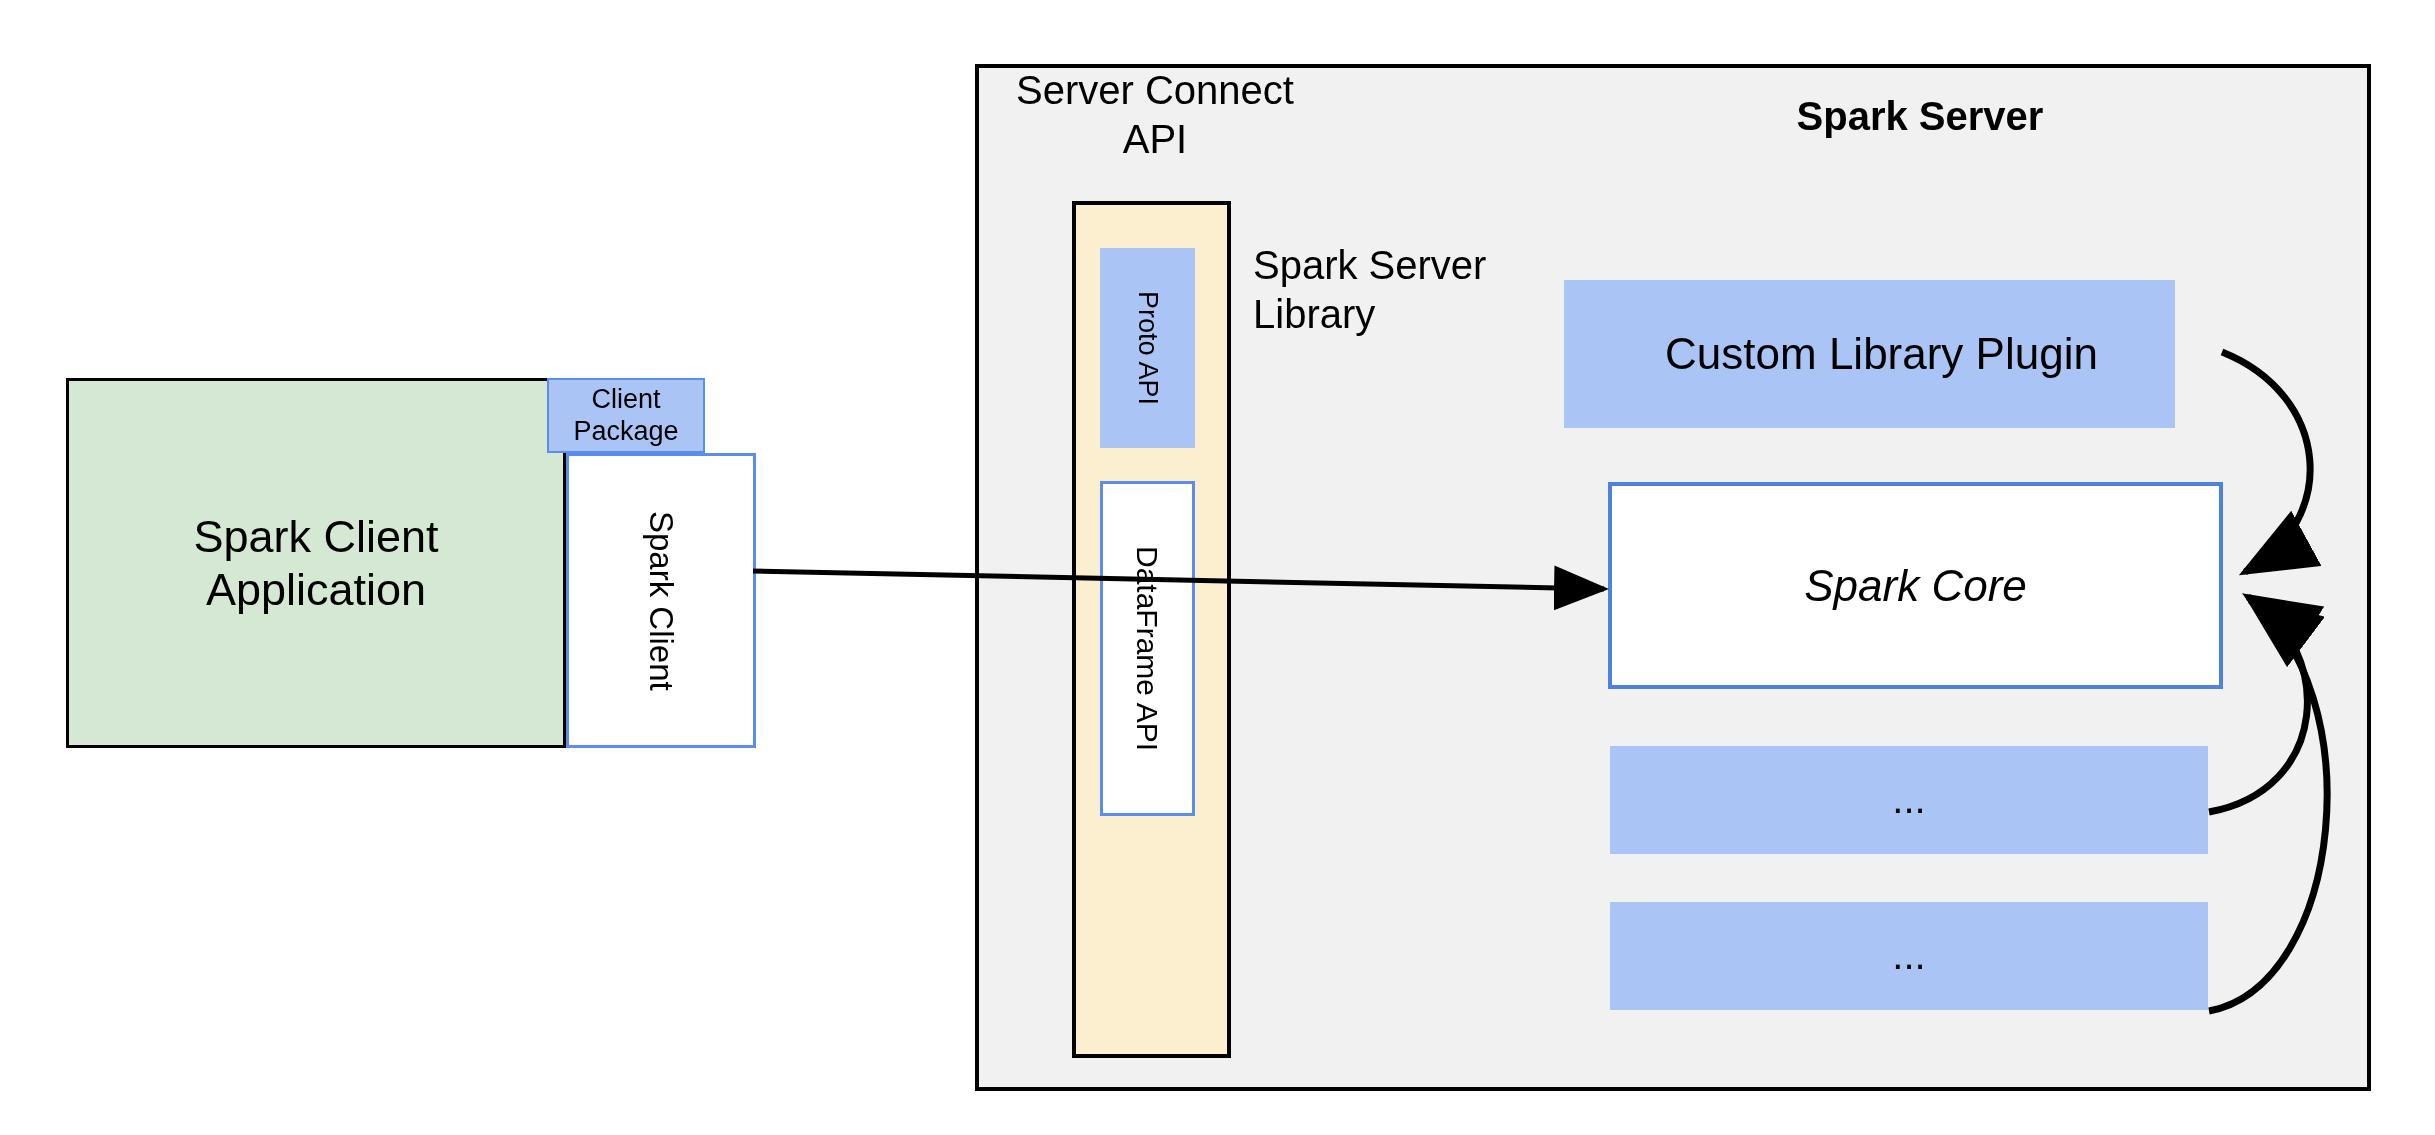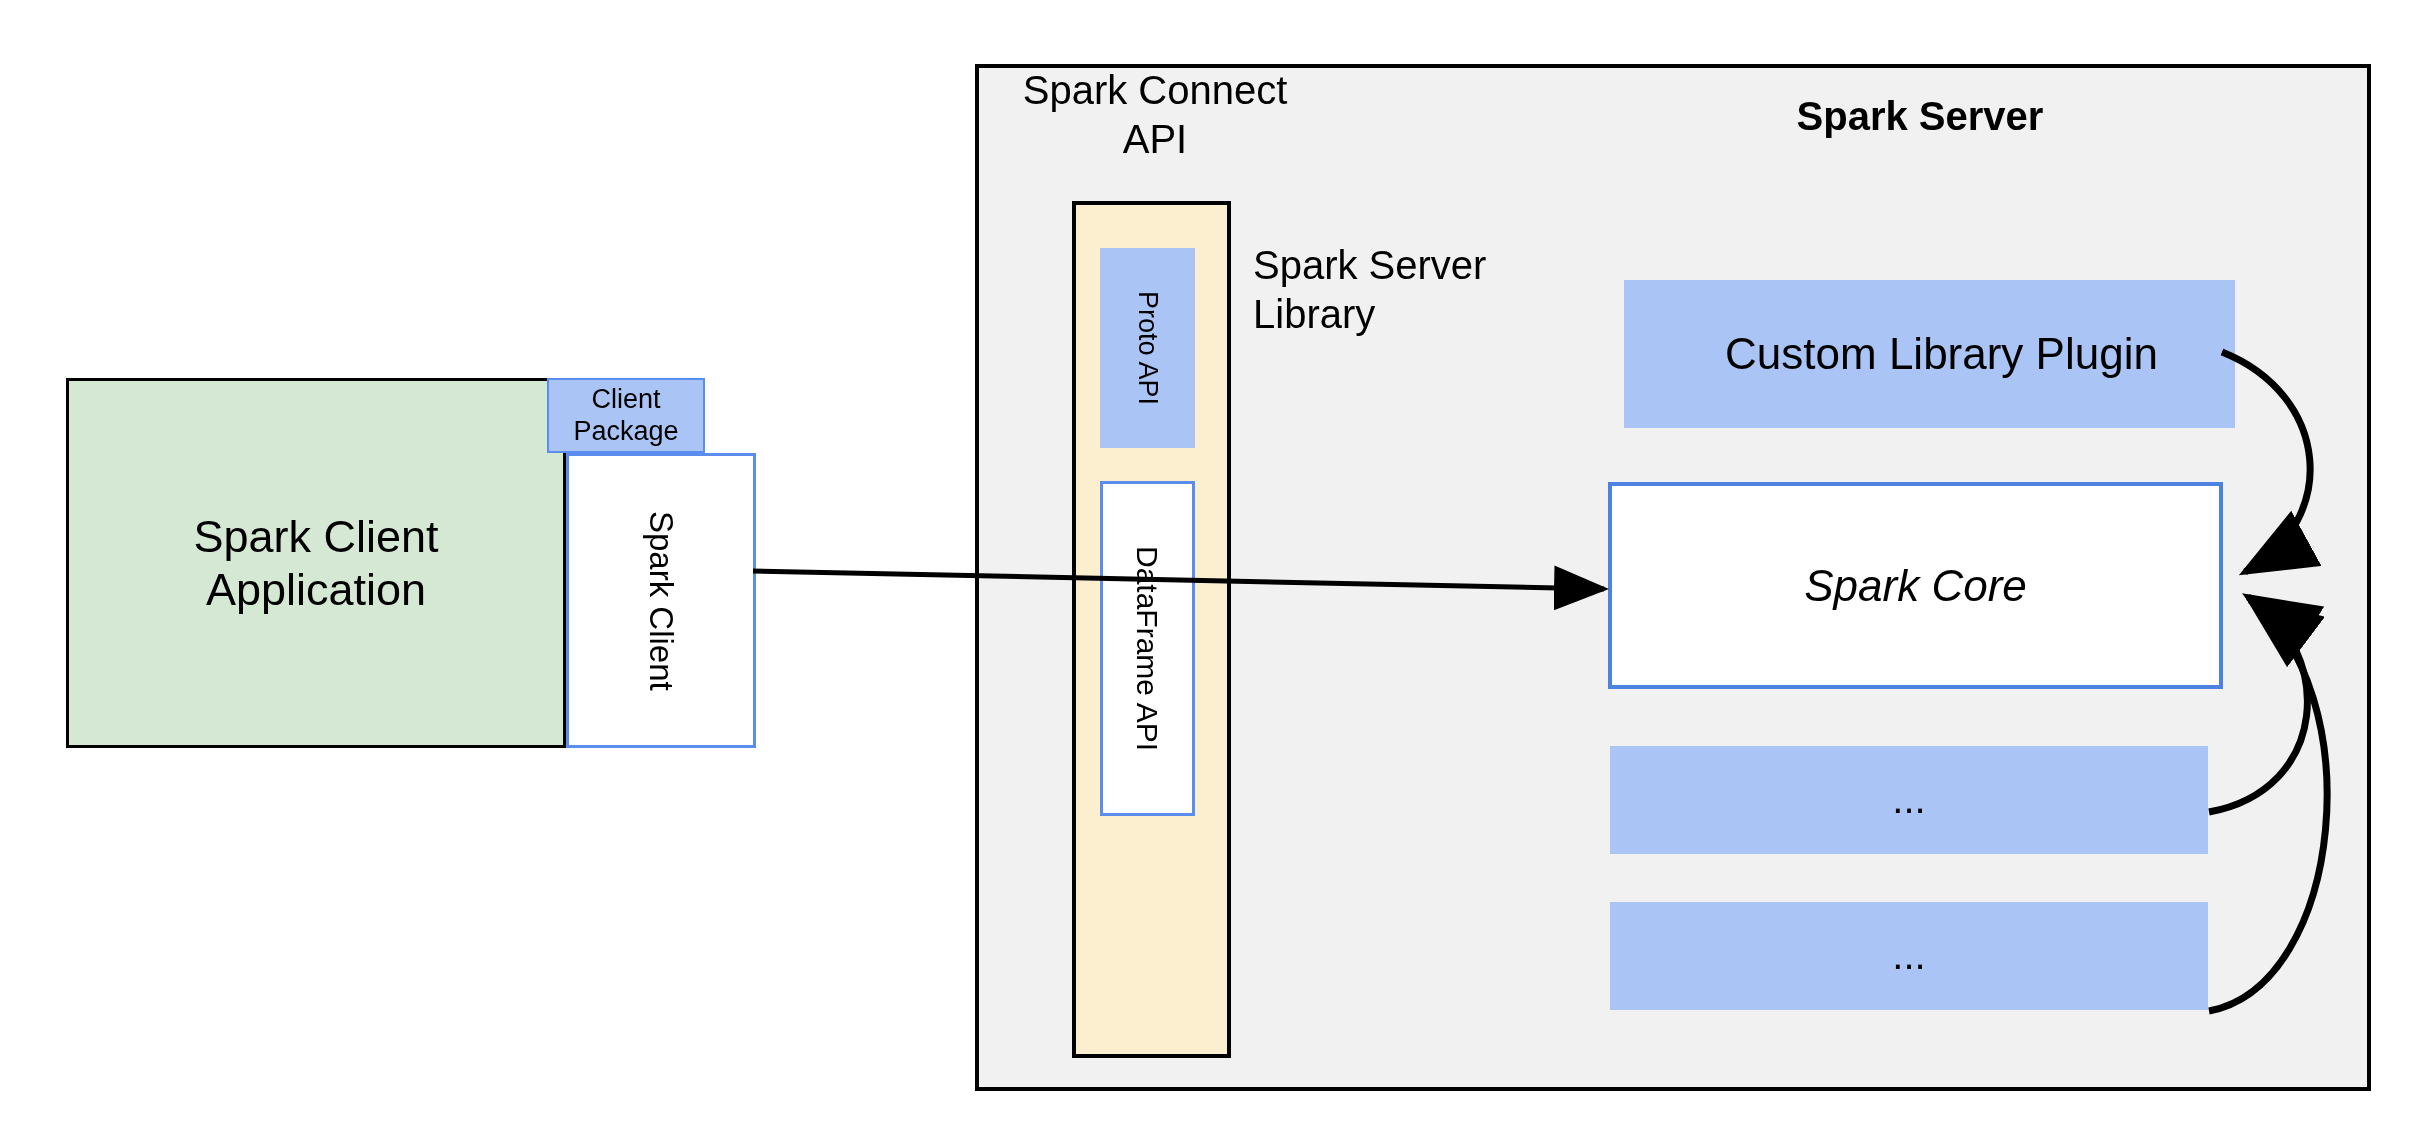--- a/index.html
+++ b/index.html
@@ -135,21 +135,21 @@
     width: 95px;
     height: 335px;
     background: #ffffff;
     border: 3px solid #5B8DEF;
     font-size: 30px;
     z-index: 6;
   }
 
   
   #custom-library-plugin {
-    left: 1624px;
+    left: 1564px;
     top: 280px;
     width: 611px;
     height: 148px;
     background: #A9C4F5;
     font-size: 44px;
     z-index: 4;
     padding-left: 24px;
   }
   #spark-core {
     left: 1608px;
@@ -217,21 +217,21 @@
   </div>
 
   <div class="box" id="ellipsis-box-1">
     <span>...</span>
   </div>
 
   <div class="box" id="ellipsis-box-2">
     <span>...</span>
   </div>
 
-  <div id="spark-connect-label" style="white-space: pre-line;">Spark Connect
+  <div id="spark-connect-label" style="white-space: pre-line;">Server Connect
 API</div>
   <div id="spark-server-title">Spark Server</div>
   <div id="spark-server-library-label" style="white-space: pre-line;">Spark Server
 Library</div>
 
   <div class="box" id="client-app">
     <span style="white-space: pre-line;">Spark Client
 Application</span>
   </div>
 

